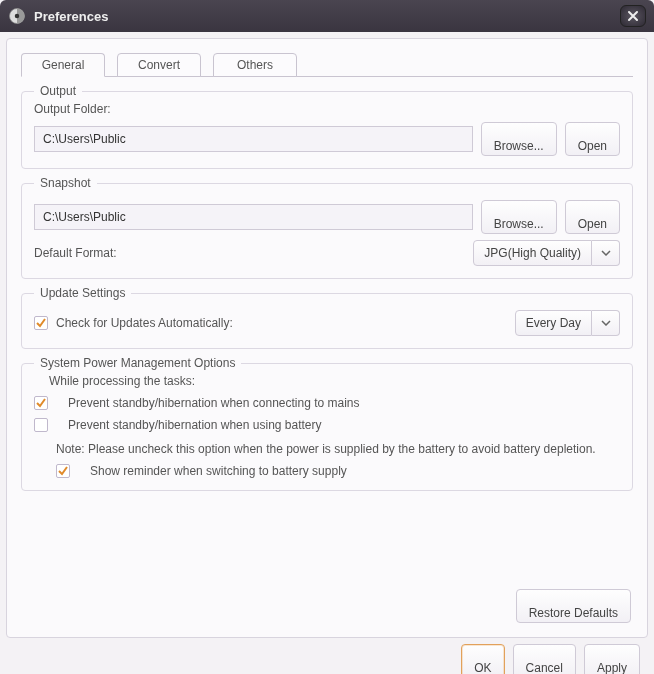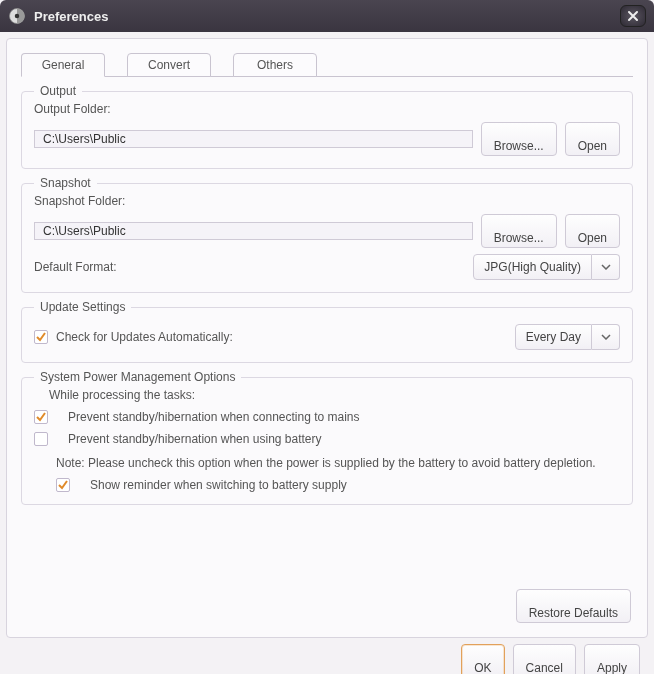--- a/index.html
+++ b/index.html
@@ -9,32 +9,32 @@
 .titlebar { height: 32px; background: linear-gradient(#4a4550,#3a3540); display: flex; align-items: center; padding: 0 8px; color: #eee; border-radius: 6px 6px 0 0; }
 .titlebar .app-icon { width: 18px; height: 18px; margin-right: 8px; }
 .titlebar .title { flex: 1; font-weight: 700; font-size: 13px; }
 .titlebar .close { width: 26px; height: 22px; background: radial-gradient(#5a5560,#2e2a34); border: 1px solid #222; border-radius: 6px; display: flex; align-items: center; justify-content: center; cursor: pointer; }
 .titlebar .close svg { width: 12px; height: 12px; }
 
 
 .frame { background: #fbfafc; margin: 6px; border: 1px solid #d8d4de; border-radius: 4px; padding: 14px 14px 10px 14px; height: 600px; position: relative; }
 
 
-.tabs { display: flex; gap: 22px; margin-bottom: 0; }
+.tabs { display: flex; gap: 12px; margin-bottom: 0; }
 .tab { width: 84px; height: 24px; border: 1px solid #c9c4d0; border-radius: 4px 4px 0 0; background: #fcfbfd; display: flex; align-items: center; justify-content: center; color: #555; cursor: pointer; }
 .tab.active { background: #fbfafc; border-bottom-color: #fbfafc; position: relative; z-index: 2; }
 .tab-underline { border-top: 1px solid #c9c4d0; margin-top: -1px; }
 
 
 .group { border: 1px solid #dcd8e2; border-radius: 4px; padding: 10px 12px 12px 12px; margin-top: 14px; position: relative; }
 .group-legend { position: absolute; top: -8px; left: 12px; background: #fbfafc; padding: 0 6px; color: #555; }
 .row { display: flex; align-items: center; gap: 8px; margin-top: 6px; }
 .label { color: #555; }
 
-.path-input { flex: 1; height: 18px; border: 1px solid #cfcad6; border-radius: 0; background: #f5f3f8; padding: 0 8px; color: #333; }
+.path-input { flex: 1; height: 26px; border: 1px solid #cfcad6; border-radius: 0; background: #f5f3f8; padding: 0 8px; color: #333; }
 .btn { height: 17px; padding: 16px 12px; border: 1px solid #cfcad6; border-radius: 4px; background: linear-gradient(#fefefe,#f2f0f5); color: #444; cursor: pointer; }
 
 .select { display: flex; align-items: center; justify-content: space-between; }
 .select-box { height: 26px; border: 1px solid #cfcad6; border-radius: 4px 0 0 4px; background: linear-gradient(#fefefe,#f2f0f5); padding: 0 10px; display: flex; align-items: center; min-width: 110px; color: #444; }
 .select-arrow { width: 28px; height: 26px; border: 1px solid #cfcad6; border-left: none; border-radius: 0 4px 4px 0; background: linear-gradient(#fefefe,#f2f0f5); display: flex; align-items: center; justify-content: center; cursor: pointer; }
 .select-arrow svg { width: 10px; height: 6px; }
 
 .chk { width: 14px; height: 14px; border: 1px solid #c0b8cc; border-radius: 2px; background: #fff; display: inline-flex; align-items: center; justify-content: center; cursor: pointer; flex-shrink: 0; }
 .chk.checked { background: #fff; }
 .chk.checked svg { display: block; }
@@ -85,21 +85,20 @@
     <div class="label">Output Folder:</div>
     <div class="row">
       <input class="path-input" value="C:\Users\Public" style="">
       <button class="btn">Browse...</button>
       <button class="btn">Open</button>
     </div>
   </div>
 
   <div class="group">
     <span class="group-legend">Snapshot</span>
-    <div class="label">Snapshot Folder:</div>
     <div class="row">
       <input class="path-input" value="C:\Users\Public" style="">
       <button class="btn">Browse...</button>
       <button class="btn">Open</button>
     </div>
     <div class="row" style="">
       <span class="label">Default Format:</span>
       <div class="spacer-fill"></div>
       <div class="select">
         <div class="select-box">JPG(High Quality)</div>

